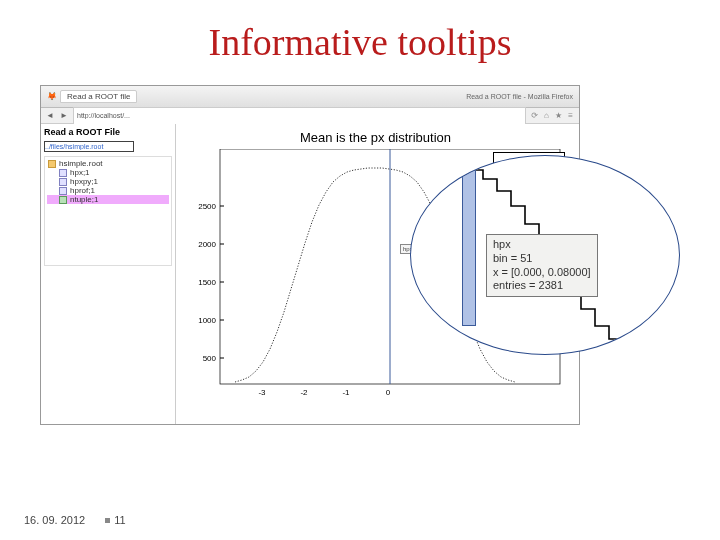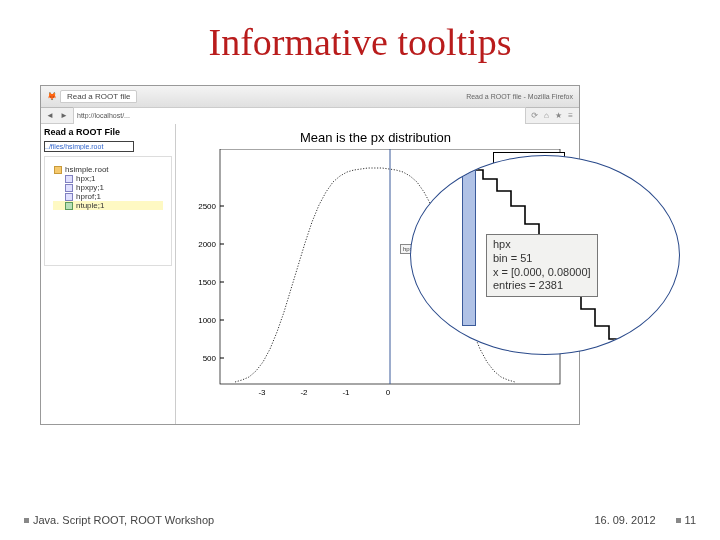--- a/index.html
+++ b/index.html
@@ -68,36 +68,36 @@
     padding: 3px;
     font-size: 8px;
   }
   .panel-title { font-weight: bold; font-size: 9px; margin-bottom: 4px; }
   .file-input-row { margin-bottom: 4px; }
   .file-input { width: 90px; border: 1px solid #404040; font-size: 7px; height: 11px; color: #3366cc; }
   .tree {
     border: 1px solid #ddd;
     background: #fff;
     height: 110px;
-    padding: 8px;
+    padding: 2px;
   }
   .tree-item {
     display: flex; align-items: center;
     gap: 3px;
     font-size: 8px;
     color: #333;
     padding: 0 1px;
     cursor: pointer;
   }
   .tree-indent { padding-left: 12px; }
   .tree-icon { width: 8px; height: 8px; display: inline-block; }
   .tree-icon.folder { background: #f5c96e; border: 1px solid #c99a3a; }
   .tree-icon.file { background: #b8e0b8; border: 1px solid #5a9a5a; }
   .tree-icon.hist { background: #e0e0ff; border: 1px solid #8080c0; }
-  .tree-highlight { background: #fef9c3; }
+  .tree-highlight { background: #f0abfc; }
   
   .plot-area {
     flex: 1;
     background: #fff;
     position: relative;
     padding: 4px 8px 4px 4px;
   }
   .plot-title {
     text-align: center;
     font-size: 13px;
@@ -293,24 +293,20 @@
       <div class="zoom-tooltip">
         <div>hpx</div>
         <div>bin = 51</div>
         <div>x = [0.000, 0.08000]</div>
         <div>entries = 2381</div>
       </div>
     </div>
   </div>
 
   <div class="footer">
-    <div class="footer-item">
-      <span class="bullet"></span>
-      <span>Java. Script ROOT, ROOT Workshop</span>
-    </div>
     <div style="display:flex;gap:20px">
       <div class="footer-item">
         <span>16. 09. 2012</span>
       </div>
       <div class="footer-item">
         <span class="bullet"></span>
         <span>11</span>
       </div>
     </div>
   </div>

